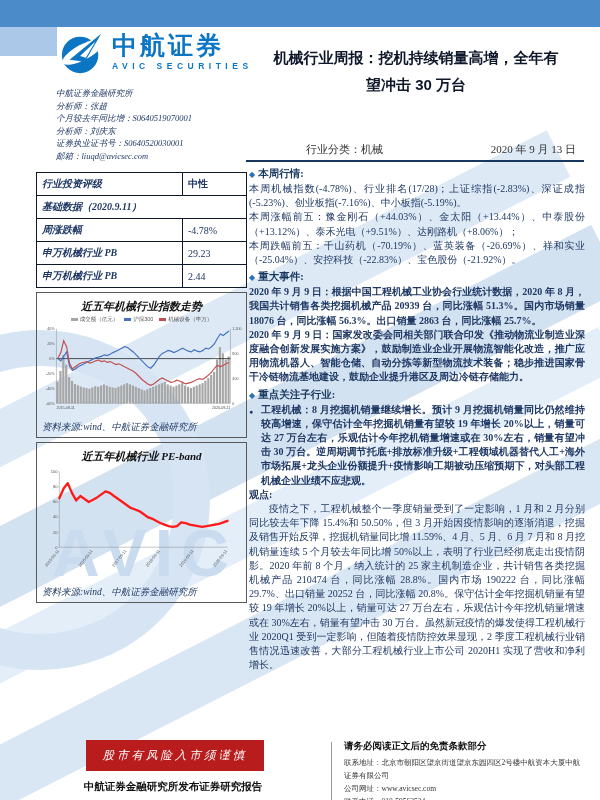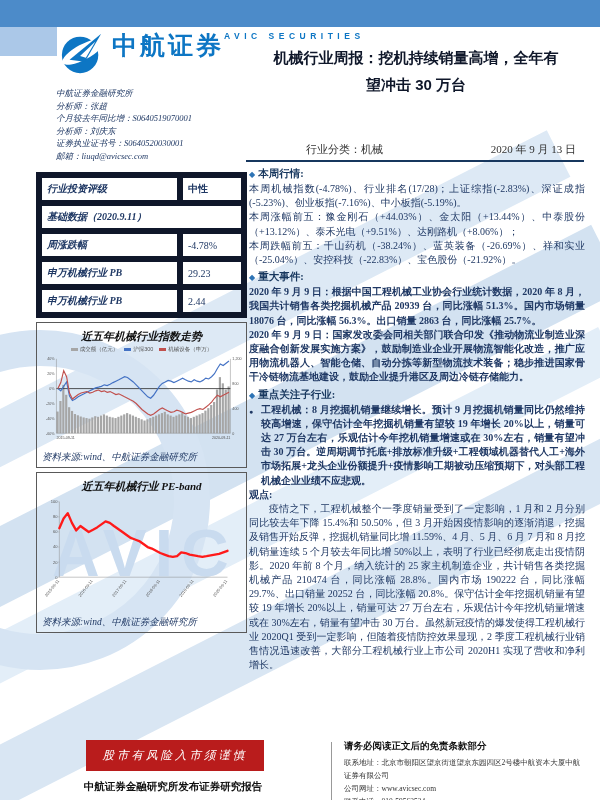--- a/index.html
+++ b/index.html
@@ -19,39 +19,39 @@
   .wm .s4 { left:-60px;  top:585px; width:760px; height:58px; background:#d9e6f3; }
   .wm .ring { position:absolute; left:-130px; top:330px; width:340px; height:340px;
     border:36px solid #d6e4f3; border-radius:50%; }
   .wm-text { position:absolute; left:52px; top:515px; font-size:66px; font-weight:bold;
     color:#c9dbef; letter-spacing:8px; font-family:"Liberation Sans", sans-serif; }
   
   .top-band { position:absolute; z-index:1; left:0; top:0; width:600px; height:27px; background:#4c8bc9; }
   .corner-sq { position:absolute; z-index:1; left:0; top:27px; width:57px; height:29px; background:#abc8e8; }
   .logo-row { position:absolute; z-index:2; left:58px; top:30px; display:flex; align-items:flex-start; }
   .logo-mark { width:48px; height:46px; margin-right:6px; }
-  .brand-stack { display:flex; flex-direction:row; }
+  .brand-stack { display:flex; flex-direction:column; }
   .brand-cn { font-family:"Liberation Sans", sans-serif; font-size:25px; font-weight:bold;
     color:#0d76c4; letter-spacing:3px; line-height:30px; }
   .brand-en { font-family:"Liberation Sans", sans-serif; font-size:8.5px; font-weight:bold;
     color:#0d76c4; letter-spacing:4.5px; margin-top:1px; }
   .analysts { position:absolute; z-index:2; left:56px; top:87px; font-size:8.5px;
     font-style:italic; color:#1f3864; line-height:12.6px; }
   .doc-title { position:absolute; z-index:2; left:248px; top:44px; width:336px; text-align:center;
     font-family:"Liberation Sans", sans-serif; font-size:15px; font-weight:bold;
     color:#0f172a; line-height:27px; }
   .class-row { position:absolute; z-index:2; left:248px; top:142px; width:336px;
     display:flex; font-size:11px; color:#333; }
   .class-row .cls { margin-left:58px; }
   .class-row .dt  { margin-left:auto; margin-right:8px; }
   .title-rule { position:absolute; z-index:2; left:246px; top:160px; width:338px; height:2px; background:#17375e; }
   
   .sidebar { position:absolute; z-index:2; left:36px; top:172px; width:211px; }
   .rate-table { width:100%; border-collapse:collapse; font-size:10px; }
-  .rate-table td { border:6px solid #0f172a; padding:4px 5px; height:22px; color:#1f3864; }
+  .rate-table td { border:1px solid #0f172a; padding:4px 5px; height:22px; color:#1f3864; }
   .rate-table .lbl { font-weight:bold; font-style:italic; }
   .rate-table .val { width:64px; font-family:"Liberation Serif",serif; }
   .rate-table .hdr td { font-weight:bold; }
   .rate-table .sub td { font-weight:bold; font-style:italic; }
   .chart-box { border:1px solid #595959; margin-top:4px; padding:4px 3px 3px 3px; background:transparent; }
   .chart-title { text-align:center; font-weight:bold; font-style:italic; font-size:11px; color:#111; margin:2px 0 2px 0; }
   .legend { display:flex; justify-content:center; gap:6px; font-size:5.5px; color:#555;
     font-family:"Liberation Sans", sans-serif; margin-bottom:1px; }
   .legend .lg-item { display:flex; align-items:center; gap:2px; white-space:nowrap; }
   .legend .sw { display:inline-block; width:7px; height:2.5px; }
@@ -273,21 +273,21 @@
       <div class="chart-src">资料来源:wind、中航证券金融研究所</div>
     </div>
   </div>
 
   <div class="main">
     <div class="sec-head">
       <span class="diamond">◆</span><span>本周行情:</span>
     </div>
     <p>本周机械指数(-4.78%)、行业排名(17/28)；上证综指(-2.83%)、深证成指(-5.23%)、创业板指(-7.16%)、中小板指(-5.19%)。</p>
     <p>本周涨幅前五：豫金刚石（+44.03%）、金太阳（+13.44%）、中泰股份（+13.12%）、泰禾光电（+9.51%）、达刚路机（+8.06%）；</p>
-    <p>本周跌幅前五：千山药机（-38.24%）、蓝英装备（-26.69%）、祥和实业（-25.04%）、安控科技（-22.83%）、宝色股份（-21.92%）。</p>
+    <p>本周跌幅前五：千山药机（-70.19%）、蓝英装备（-26.69%）、祥和实业（-25.04%）、安控科技（-22.83%）、宝色股份（-21.92%）。</p>
 
     <div class="sec-head">
       <span class="diamond">◆</span><span>重大事件:</span>
     </div>
     <p class="bold-p">2020 年 9 月 9 日：根据中国工程机械工业协会行业统计数据，2020 年 8 月，我国共计销售各类挖掘机械产品 20939 台，同比涨幅 51.3%。国内市场销量 18076 台，同比涨幅 56.3%。出口销量 2863 台，同比涨幅 25.7%。</p>
     <p class="bold-p">2020 年 9 月 9 日：国家发改委会同相关部门联合印发《推动物流业制造业深度融合创新发展实施方案》，鼓励制造业企业开展物流智能化改造，推广应用物流机器人、智能仓储、自动分拣等新型物流技术装备；稳步推进国家骨干冷链物流基地建设，鼓励企业提升港区及周边冷链存储能力。</p>
 
     <div class="sec-head">
       <span class="diamond">◆</span><span>重点关注子行业:</span>
     </div>

